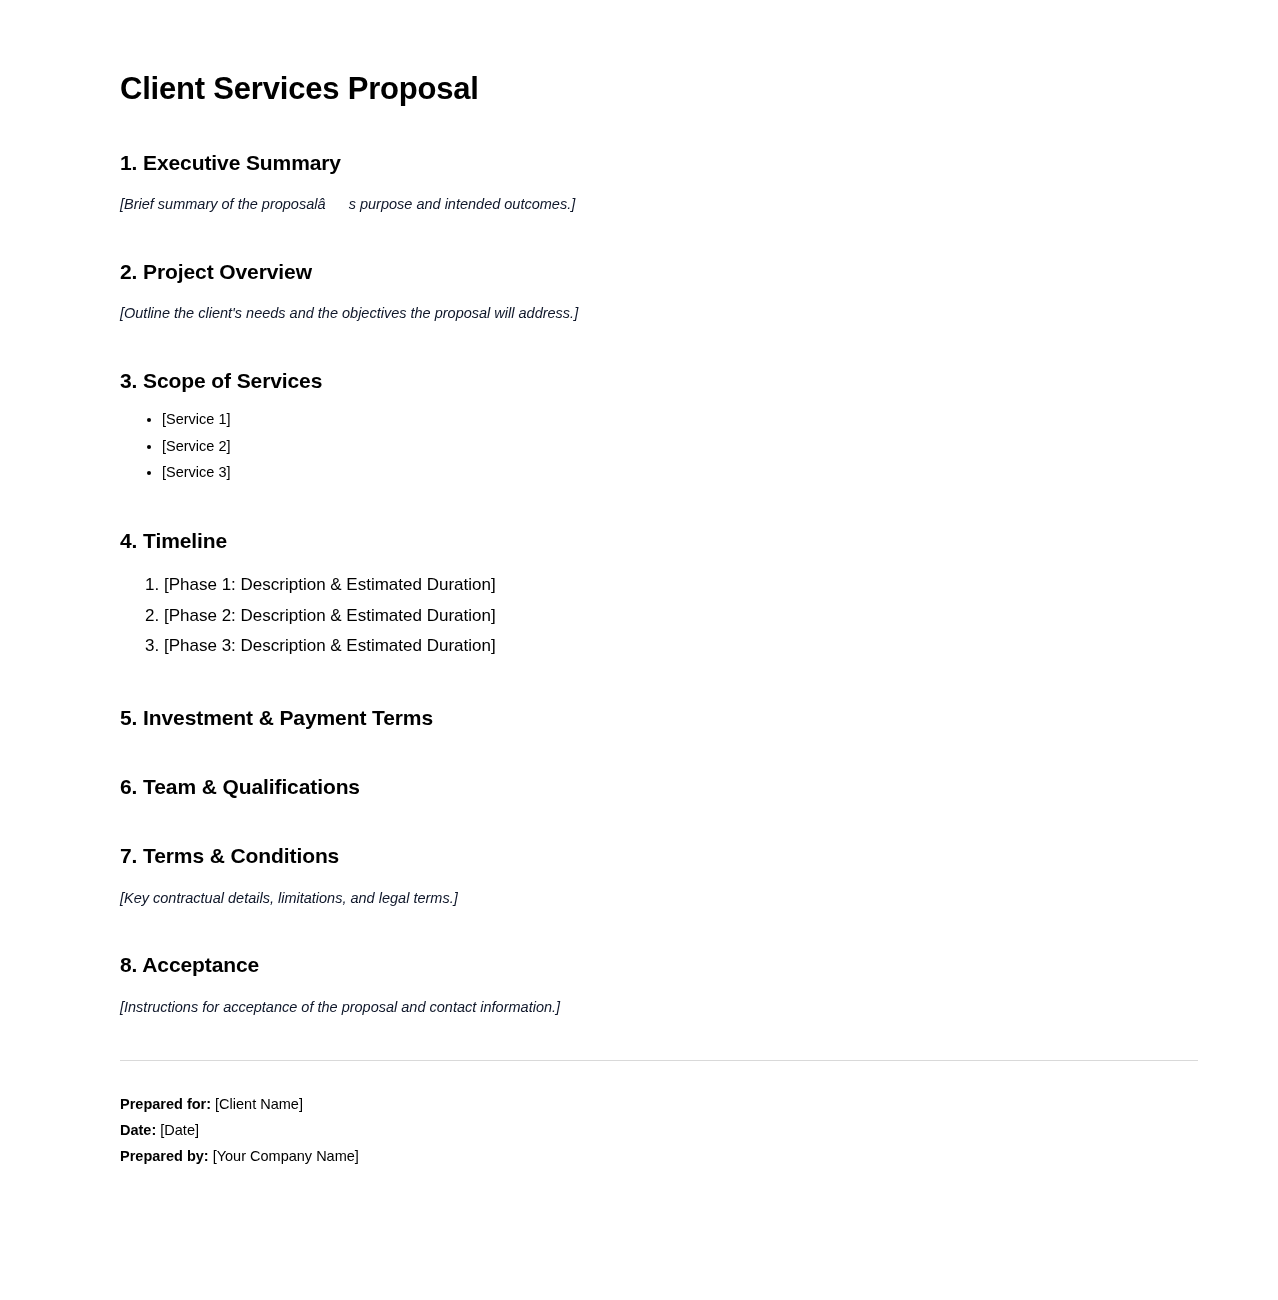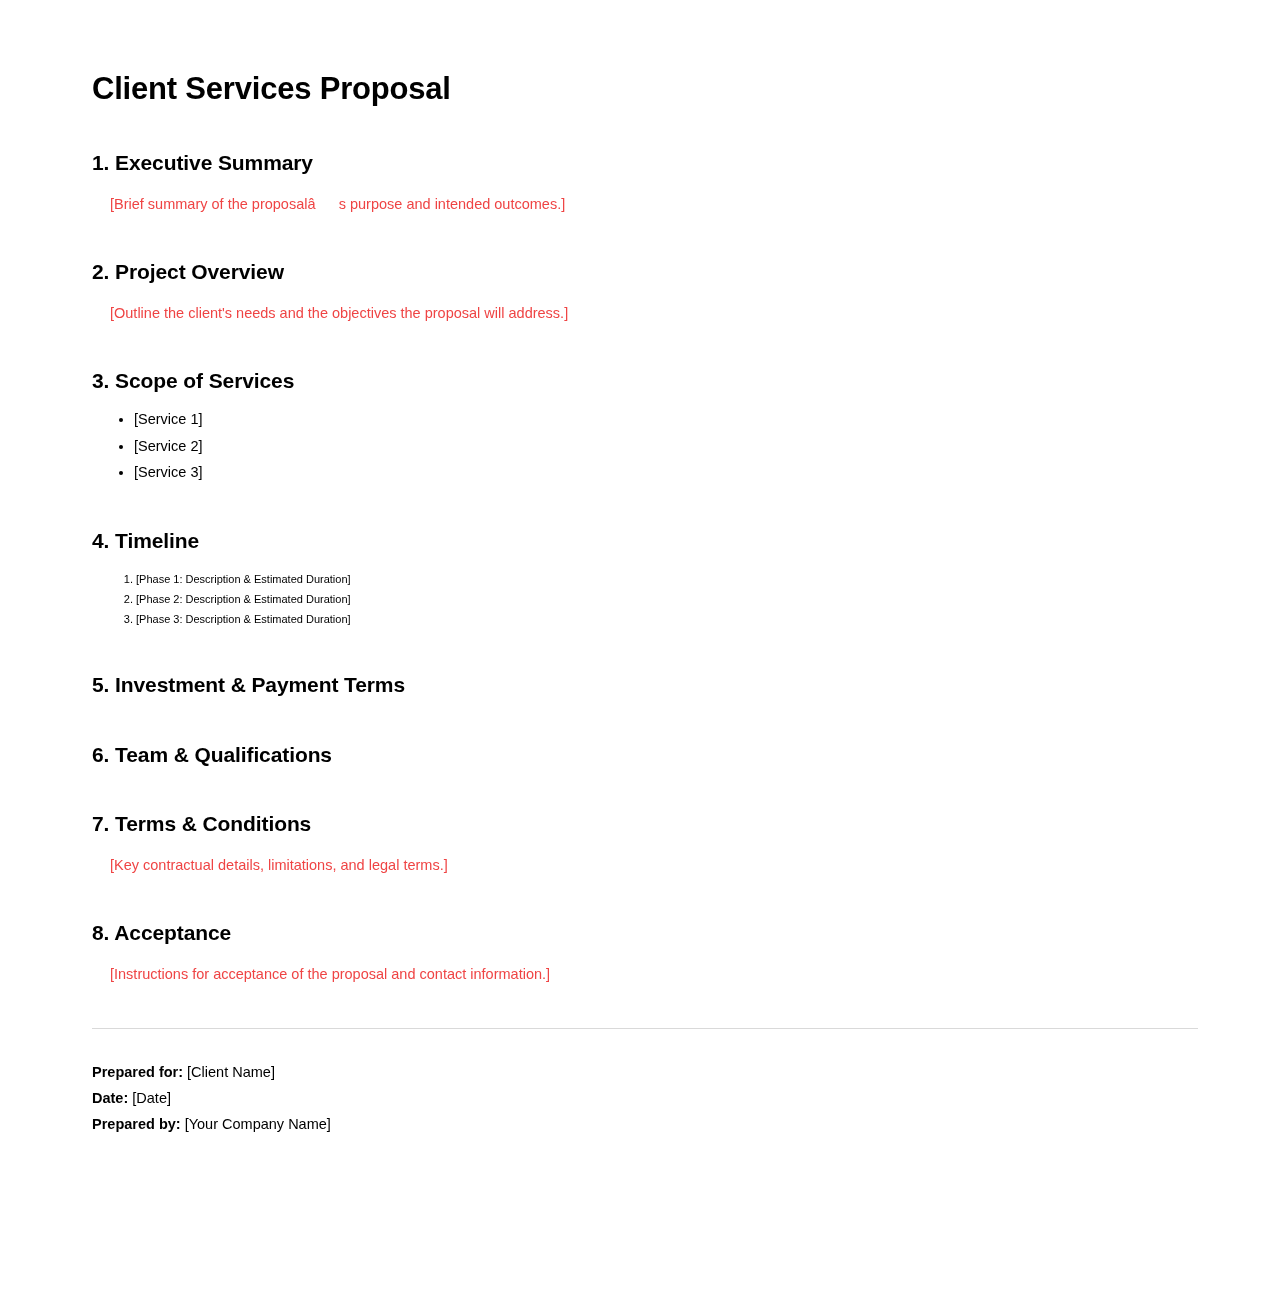--- a/index.html
+++ b/index.html
@@ -9,58 +9,59 @@
   }
   body {
     width: 1278px;
     height: 1300px;
     font-family: "Liberation Sans", sans-serif;
     color: #000000;
     overflow: hidden;
   }
   .page {
     box-sizing: border-box;
-    padding: 70px 80px 0 92px;
+    padding: 70px 80px 0 120px;
   }
   .doc-title {
     font-size: 31px;
     font-weight: bold;
     margin: 0 0 0 0;
     letter-spacing: -0.2px;
     line-height: 1.2;
   }
   h2.section-heading {
     font-size: 21px;
     font-weight: bold;
     margin: 43px 0 0 0;
     line-height: 1.25;
     letter-spacing: -0.1px;
   }
   p.section-body {
     font-size: 14.5px;
     line-height: 1.5;
-    margin: 18px 0 0 18px;
-    color: #ef4444;
+    margin: 18px 0 0 0;
+    color: #0f172a;
+    font-style: italic;
   }
   ul.bullet-list {
     margin: 12px 0 0 0;
     padding-left: 42px;
     list-style-type: disc;
   }
   ul.bullet-list li {
     font-size: 14.5px;
     line-height: 1.8;
   }
   ol.numbered-list {
     margin: 16px 0 0 0;
     padding-left: 44px;
     list-style-type: decimal;
   }
   ol.numbered-list li {
-    font-size: 11px;
+    font-size: 17px;
     line-height: 1.8;
   }
   hr.divider {
     border: none;
     border-top: 1px solid #d9d9d9;
     margin: 42px 0 0 0;
   }
   .footer-block {
     margin-top: 30px;
   }

